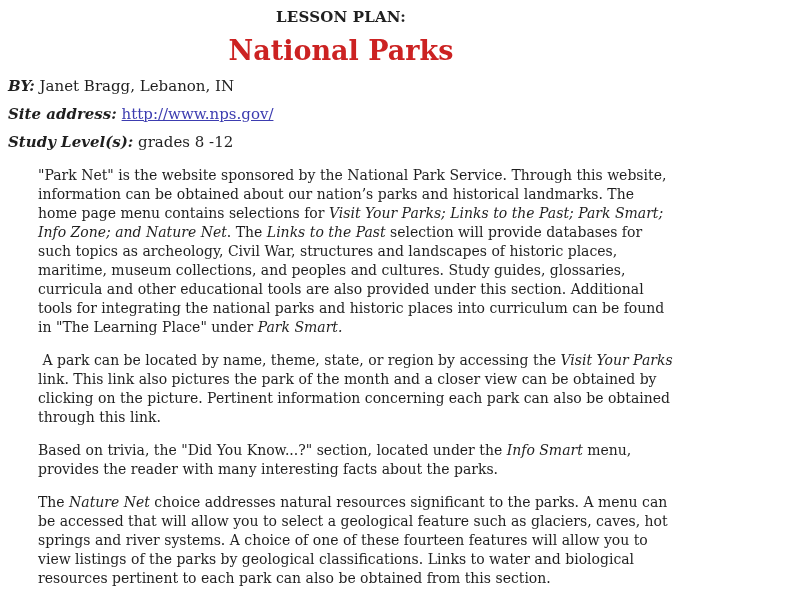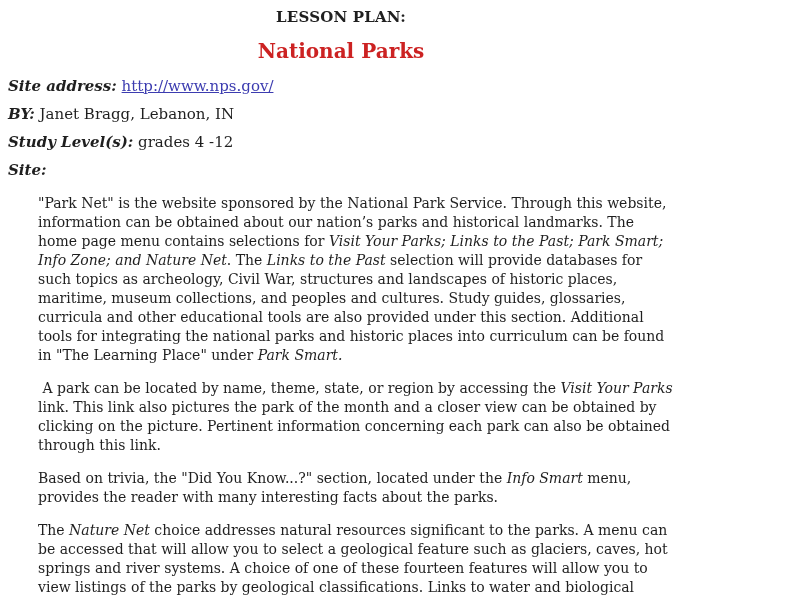--- a/index.html
+++ b/index.html
@@ -30,21 +30,21 @@
   .kicker {
     text-align: center;
     font-weight: bold;
     font-size: 15px;
     line-height: 18px;
     letter-spacing: 0.2px;
   }
   .title {
     text-align: center;
     font-weight: bold;
-    font-size: 20px;
+    font-size: 27px;
     line-height: 24px;
     color: var(--title-color);
     margin: 13px 0 0 0;
   }
   .meta-block { margin-top: 13px; }
   .meta {
     font-size: 15px;
     line-height: 20px;
     margin: 0 0 8px 0;
     white-space: pre-wrap;
@@ -73,27 +73,26 @@
 <body>
 
 <div class="page">
 
   <div class="kicker">LESSON PLAN:</div>
 
   <h1 class="title">National Parks</h1>
 
   <div class="meta-block">
 
+    <p class="meta"><span class="label">BY:</span><span> Janet Bragg, Lebanon, IN</span></p>
+
     <p class="meta"><span class="label">Site address:</span><span> </span><a href="#">http://www.nps.gov/</a></p>
 
-    <p class="meta"><span class="label">BY:</span><span> Janet Bragg, Lebanon, IN</span></p>
+    <p class="meta"><span class="label">Study Level(s):</span><span> grades 8 -12</span></p>
 
-    <p class="meta"><span class="label">Study Level(s):</span><span> grades 4 -12</span></p>
-
-    <p class="meta"><span class="label">Site:</span></p>
 
   </div>
 
   <div class="body">
 
   <p>"Park Net" is the website sponsored by the National Park Service. Through this website, information can be obtained about our nation’s parks and historical landmarks. The home page menu contains selections for <i>Visit Your Parks; Links to the Past; Park Smart; Info Zone; and Nature Net</i>. The <i>Links to the Past</i> selection will provide databases for such topics as archeology, Civil War, structures and landscapes of historic places, maritime, museum collections, and peoples and cultures. Study guides, glossaries, curricula and other educational tools are also provided under this section. Additional tools for integrating the national parks and historic places into curriculum can be found in "The Learning Place" under <i>Park Smart.</i></p>
       <p> A park can be located by name, theme, state, or region by accessing the <i>Visit Your Parks</i> link. This link also pictures the park of the month and a closer view can be obtained by clicking on the picture. Pertinent information concerning each park can also be obtained through this link.</p>
       <p>Based on trivia, the "Did You Know...?" section, located under the <i>Info Smart</i> menu, provides the reader with many interesting facts about the parks.</p>
       <p>The <i>Nature Net</i> choice addresses natural resources significant to the parks. A menu can be accessed that will allow you to select a geological feature such as glaciers, caves, hot springs and river systems. A choice of one of these fourteen features will allow you to view listings of the parks by geological classifications. Links to water and biological resources pertinent to each park can also be obtained from this section.</p>
       <p>Visit the "Who We Are" menu selection to learn of the criteria for eligibility to become a national park. Also under this selection information as to the classification of the national parks is listed. Parks are classified into such designations as battlefields, monuments, memorials, parkways, preserves, scenic</p>

